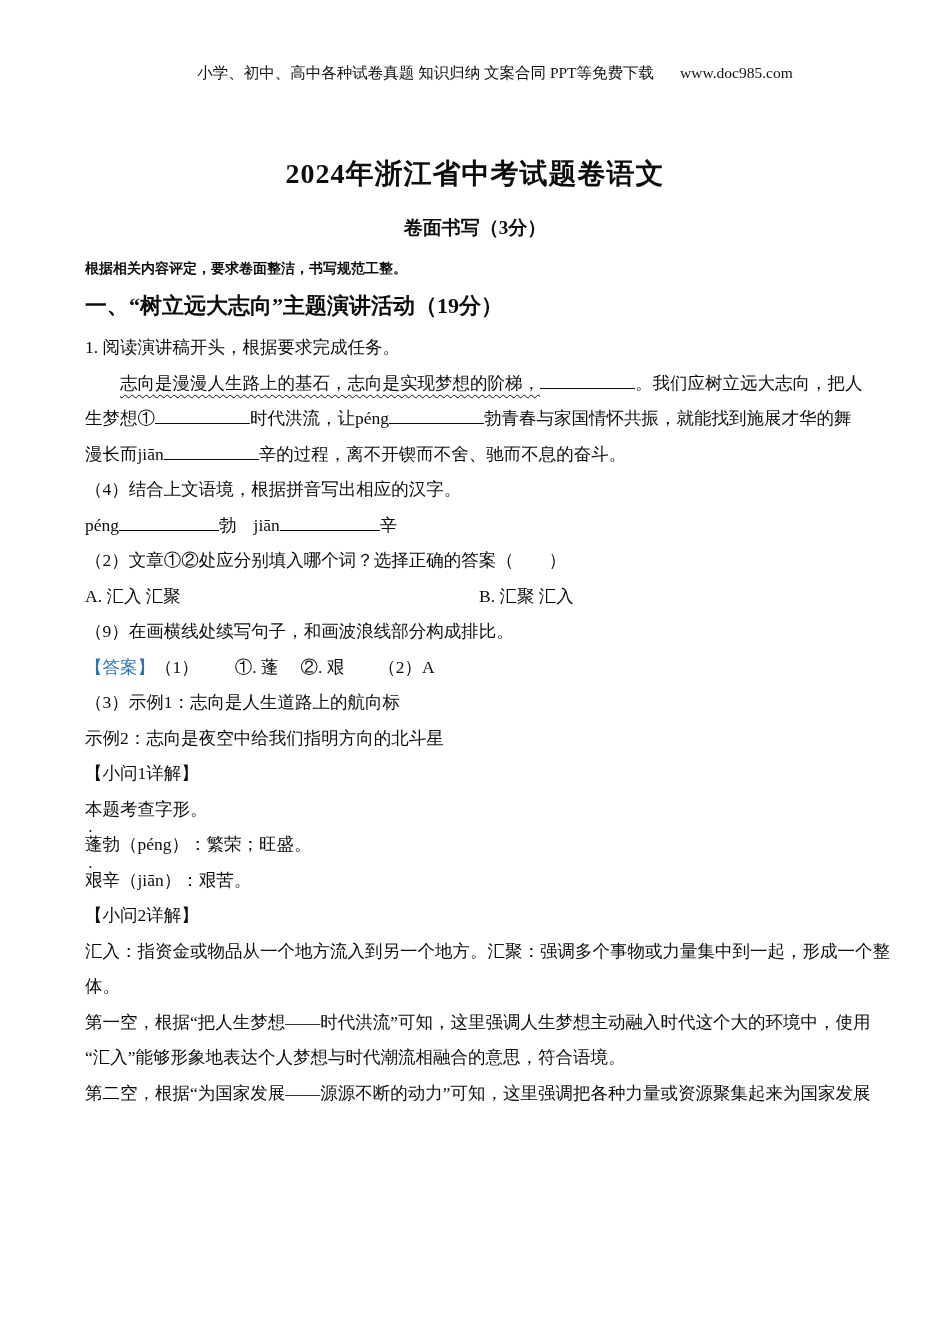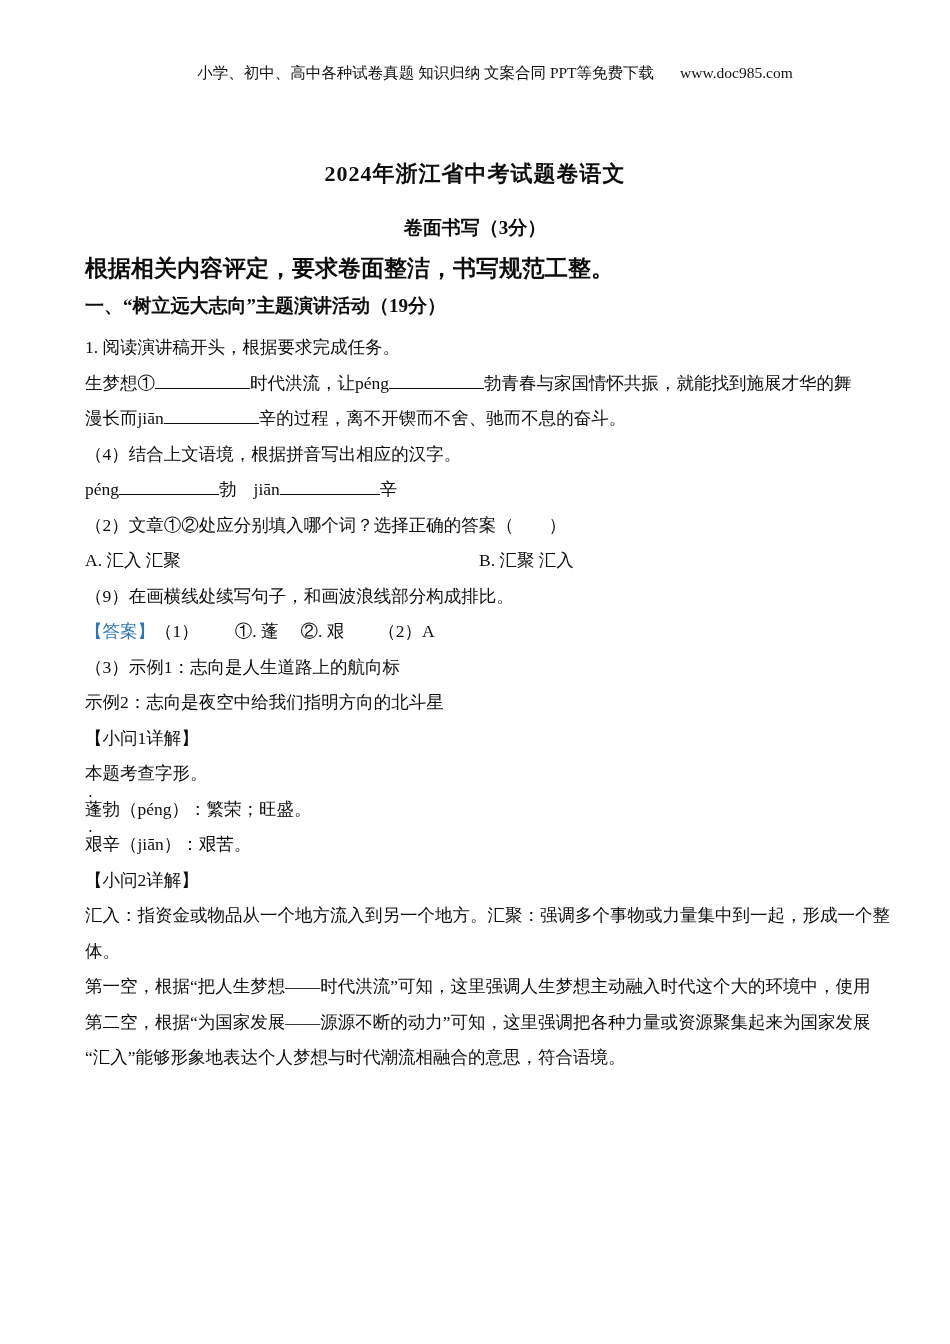--- a/index.html
+++ b/index.html
@@ -19,38 +19,38 @@
     white-space:nowrap;
     color:#111;
   }
   .header-note .site{margin-left:26px;}
   .content{
     position:absolute;top:0;left:85px;width:780px;
   }
   h1.title{
     margin:158px 0 0 0;
     text-align:center;
-    font-size:22px;line-height:32px;
+    font-size:28px;line-height:32px;
     font-weight:bold;
     letter-spacing:1px;
   }
   h2.subtitle{
     margin:26px 0 0 0;
     text-align:center;
     font-size:19px;line-height:24px;
     font-weight:bold;
   }
   p.notice{
     margin:17px 0 0 0;
-    font-size:23px;line-height:24px;
+    font-size:14px;line-height:24px;
     font-weight:bold;
   }
   h3.section{
     margin:13px 0 0 0;
-    font-size:19px;line-height:24px;
+    font-size:22px;line-height:24px;
     font-weight:bold;
   }
   .body-block{margin-top:12px;}
   .body-block p.ln{
     margin:0;
     font-size:17.5px;
     line-height:35.5px;
     white-space:nowrap;
   }
   .indent{text-indent:2em;}
@@ -99,20 +99,21 @@
     <h2 class="subtitle">卷面书写（3分）</h2>
 
     <p class="notice">根据相关内容评定，要求卷面整洁，书写规范工整。</p>
 
     <h3 class="section">一、“树立远大志向”主题演讲活动（19分）</h3>
 
     <div class="body-block">
 
       <p class="ln">1. 阅读演讲稿开头，根据要求完成任务。</p>
 
+      <p class="ln indent"><span class="wavy">志向是漫漫人生路上的基石，志向是实现梦想的阶梯，</span><span class="blank"></span><span>。我们应树立远大志向，把人</span></p>
 
       <p class="ln"><span>生梦想①</span><span class="blank"></span><span>时代洪流，让péng</span><span class="blank"></span><span>勃青春与家国情怀共振，就能找到施展才华的舞</span></p>
 
 
       <p class="ln"><span>漫长而jiān</span><span class="blank"></span><span>辛的过程，离不开锲而不舍、驰而不息的奋斗。</span></p>
 
       <p class="ln">（4）结合上文语境，根据拼音写出相应的汉字。</p>
 
       <p class="ln"><span>péng</span><span class="blank w100"></span><span>勃</span><span class="gap1em"></span><span>jiān</span><span class="blank w100"></span><span>辛</span></p>
 
@@ -139,19 +140,19 @@
 
       <p class="ln">【小问2详解】</p>
 
 
       <p class="ln">汇入：指资金或物品从一个地方流入到另一个地方。汇聚：强调多个事物或力量集中到一起，形成一个整</p>
 
       <p class="ln">体。</p>
 
       <p class="ln">第一空，根据“把人生梦想——时代洪流”可知，这里强调人生梦想主动融入时代这个大的环境中，使用</p>
 
+      <p class="ln">“汇入”能够形象地表达个人梦想与时代潮流相融合的意思，符合语境。</p>
+
       <p class="ln">第二空，根据“为国家发展——源源不断的动力”可知，这里强调把各种力量或资源聚集起来为国家发展</p>
-
-      <p class="ln">“汇入”能够形象地表达个人梦想与时代潮流相融合的意思，符合语境。</p>
 
     </div>
   </div>
 </div>
 
 </body></html>

